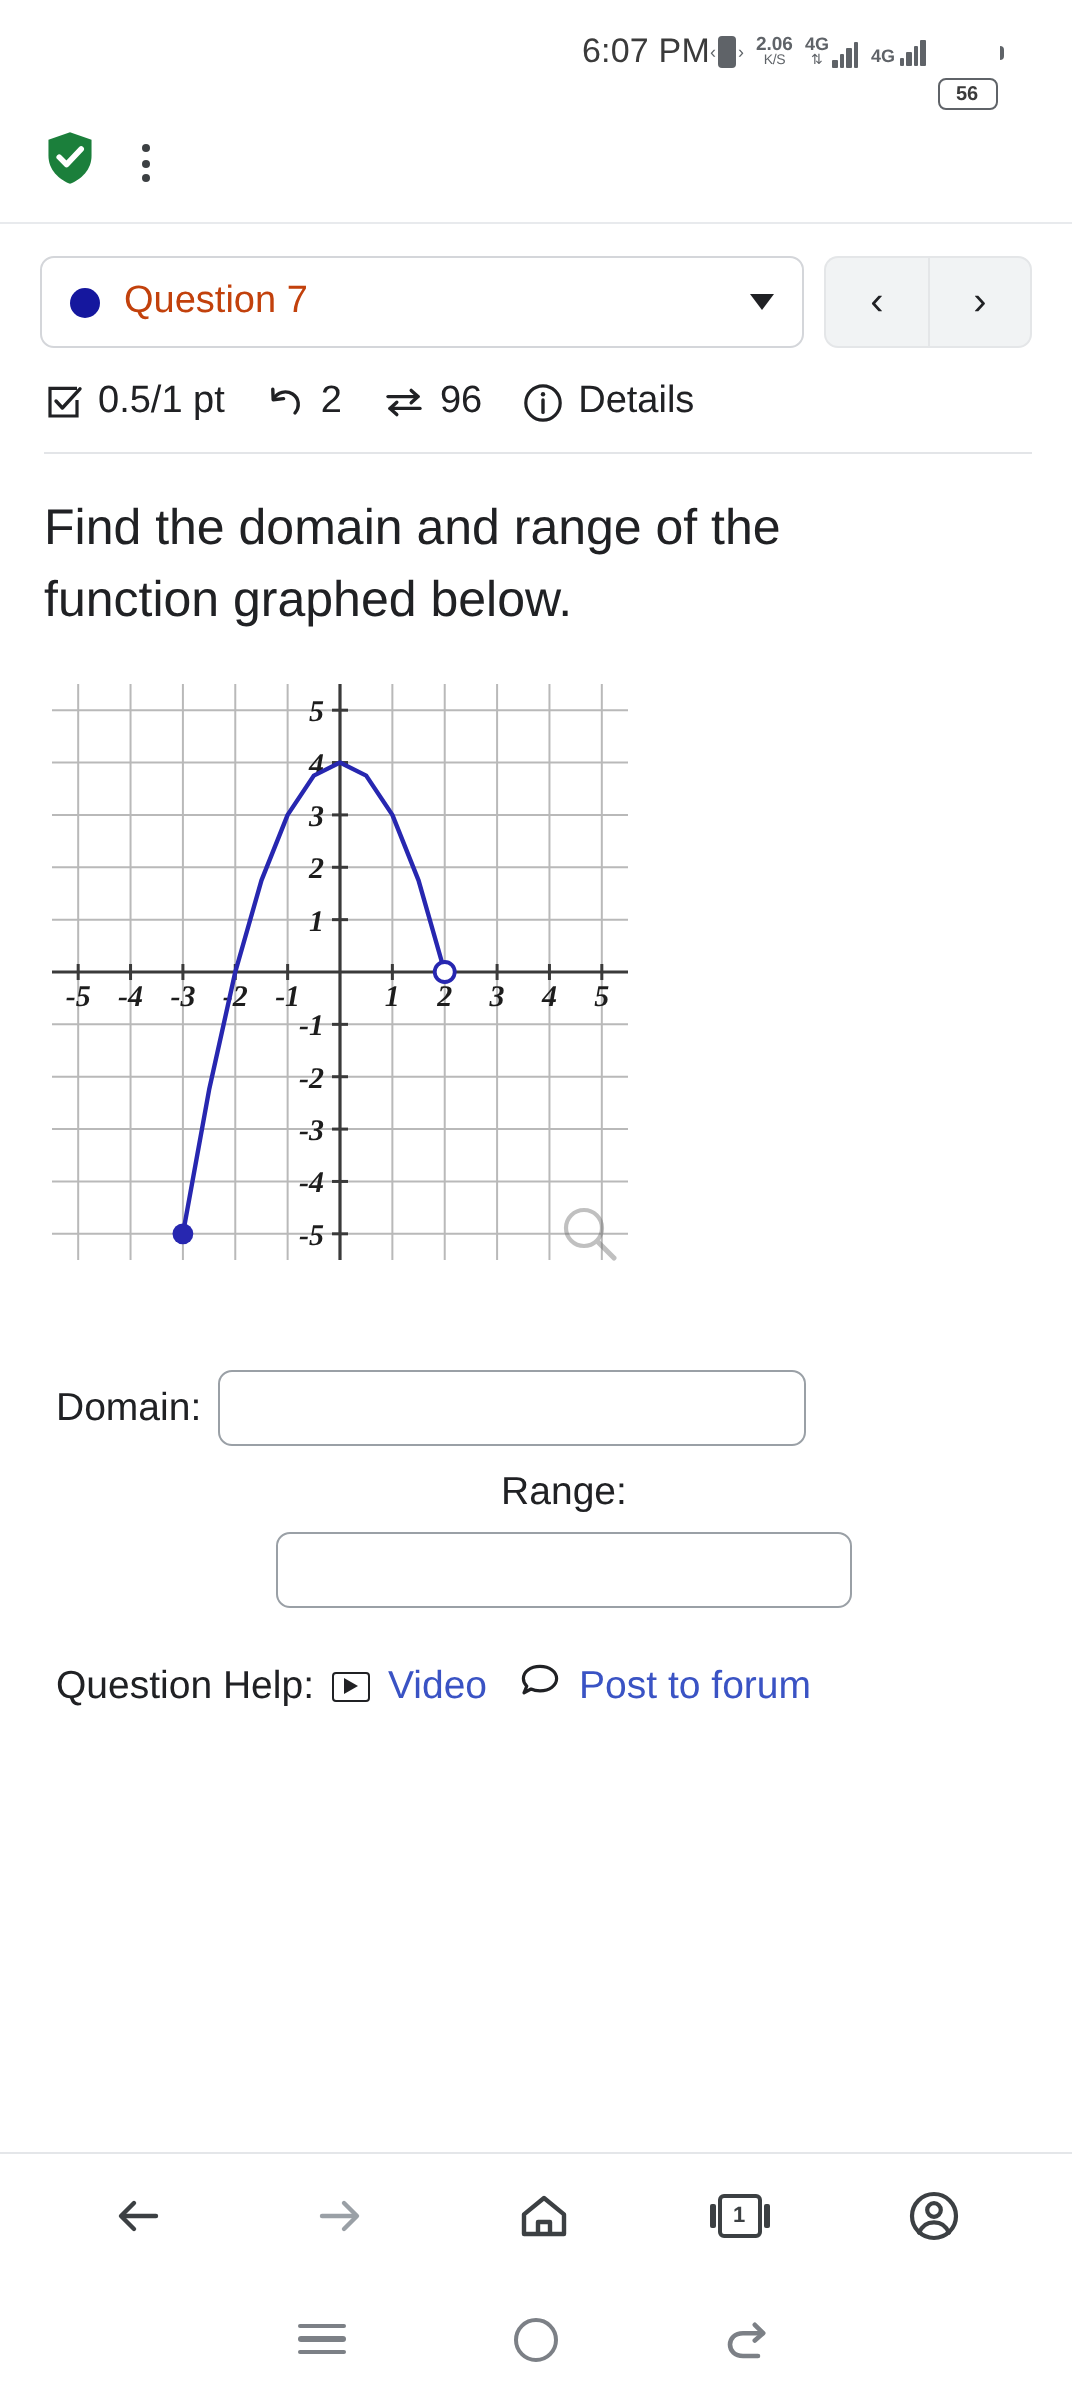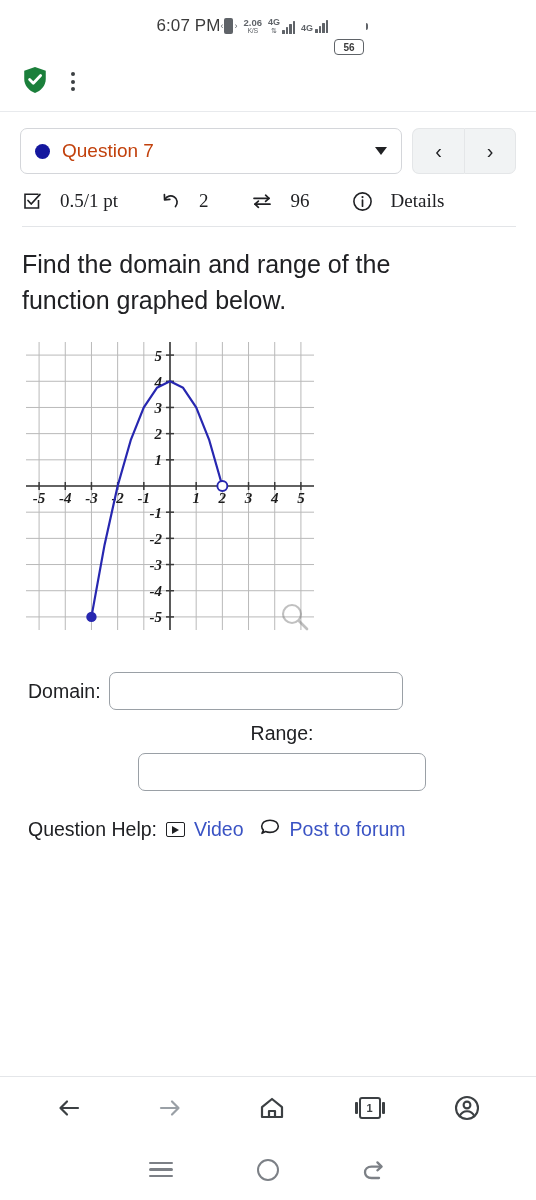--- a/index.html
+++ b/index.html
@@ -7,21 +7,21 @@
     width: 536px; height: 1200px;
     background: #ffffff;
     font-family: "Liberation Sans", sans-serif;
     overflow: hidden;
   }
   #app { position: relative; width: 536px; height: 1200px; background: #fff; }
 
   
   .statusbar {
     height: 52px; display: flex; align-items: center;
-    justify-content: center; padding: 0 34px 0 22px;
+    justify-content: flex-end; padding: 0 34px 0 22px;
     background: #ffffff;
   }
   .status-time { font-size: 17px; color: #3b3b3b; letter-spacing: .1px; }
   .status-icons { display: flex; align-items: center; gap: 6px; }
   .vibrate-ico { display: flex; align-items: center; gap: 1px; color: #5f6368; }
   .vibrate-body { width: 9px; height: 16px; background: #5f6368; border-radius: 2px; }
   .vib-tick { font-size: 9px; line-height: 1; color: #5f6368; }
   .netspeed { display: flex; flex-direction: column; align-items: center; line-height: 1; color: #5f6368; }
   .netspeed .n1 { font-size: 9.5px; font-weight: 600; }
   .netspeed .n2 { font-size: 7px; letter-spacing: -.2px; }
@@ -68,40 +68,39 @@
   .navbtns { display: flex; }
   .navbtn {
     width: 52px; height: 46px; background: #f1f3f4; border: 1px solid #e4e6e8;
     display: flex; align-items: center; justify-content: center;
     font-size: 20px; color: #202124;
   }
   .navbtn.prev { border-radius: 7px 0 0 7px; border-right: none; }
   .navbtn.next { border-radius: 0 7px 7px 0; }
 
   .metarow {
-    display: flex; align-items: center; gap: 18px; padding: 16px 0 14px 0;
+    display: flex; align-items: center; gap: 7px; padding: 16px 0 14px 0;
     font-size: 19px; color: #202124; border-bottom: 1px solid #e3e5e8;
     margin: 0 0 0 2px;
-    font-family: Liberation Serif, serif;
   }
   .metarow .sep { width: 6px; }
   .mi { display: inline-flex; align-items: center; }
 
   
   .prompt {
     padding: 20px 22px 0 22px; font-size: 25px; line-height: 1.42;
     color: #202124; max-width: 430px;
   }
 
   
   .graphwrap { padding: 18px 0 0 20px; position: relative; }
 
   
   .ansrow { display: flex; align-items: center; padding: 0 0 0 28px; gap: 8px; }
-  .ansrow.domain { margin-top: 32px; }
+  .ansrow.domain { margin-top: 44px; }
   .ansrow.range { margin-top: 12px; flex-direction: column; }
   .anslabel { font-size: 19.5px; color: #202124; }
   .ansfield {
     height: 38px; border: 1px solid #9aa0a6; border-radius: 7px;
     background: #fff; width: 294px;
   }
   .ansfield.range { width: 288px; }
 
   
   .helprow {

